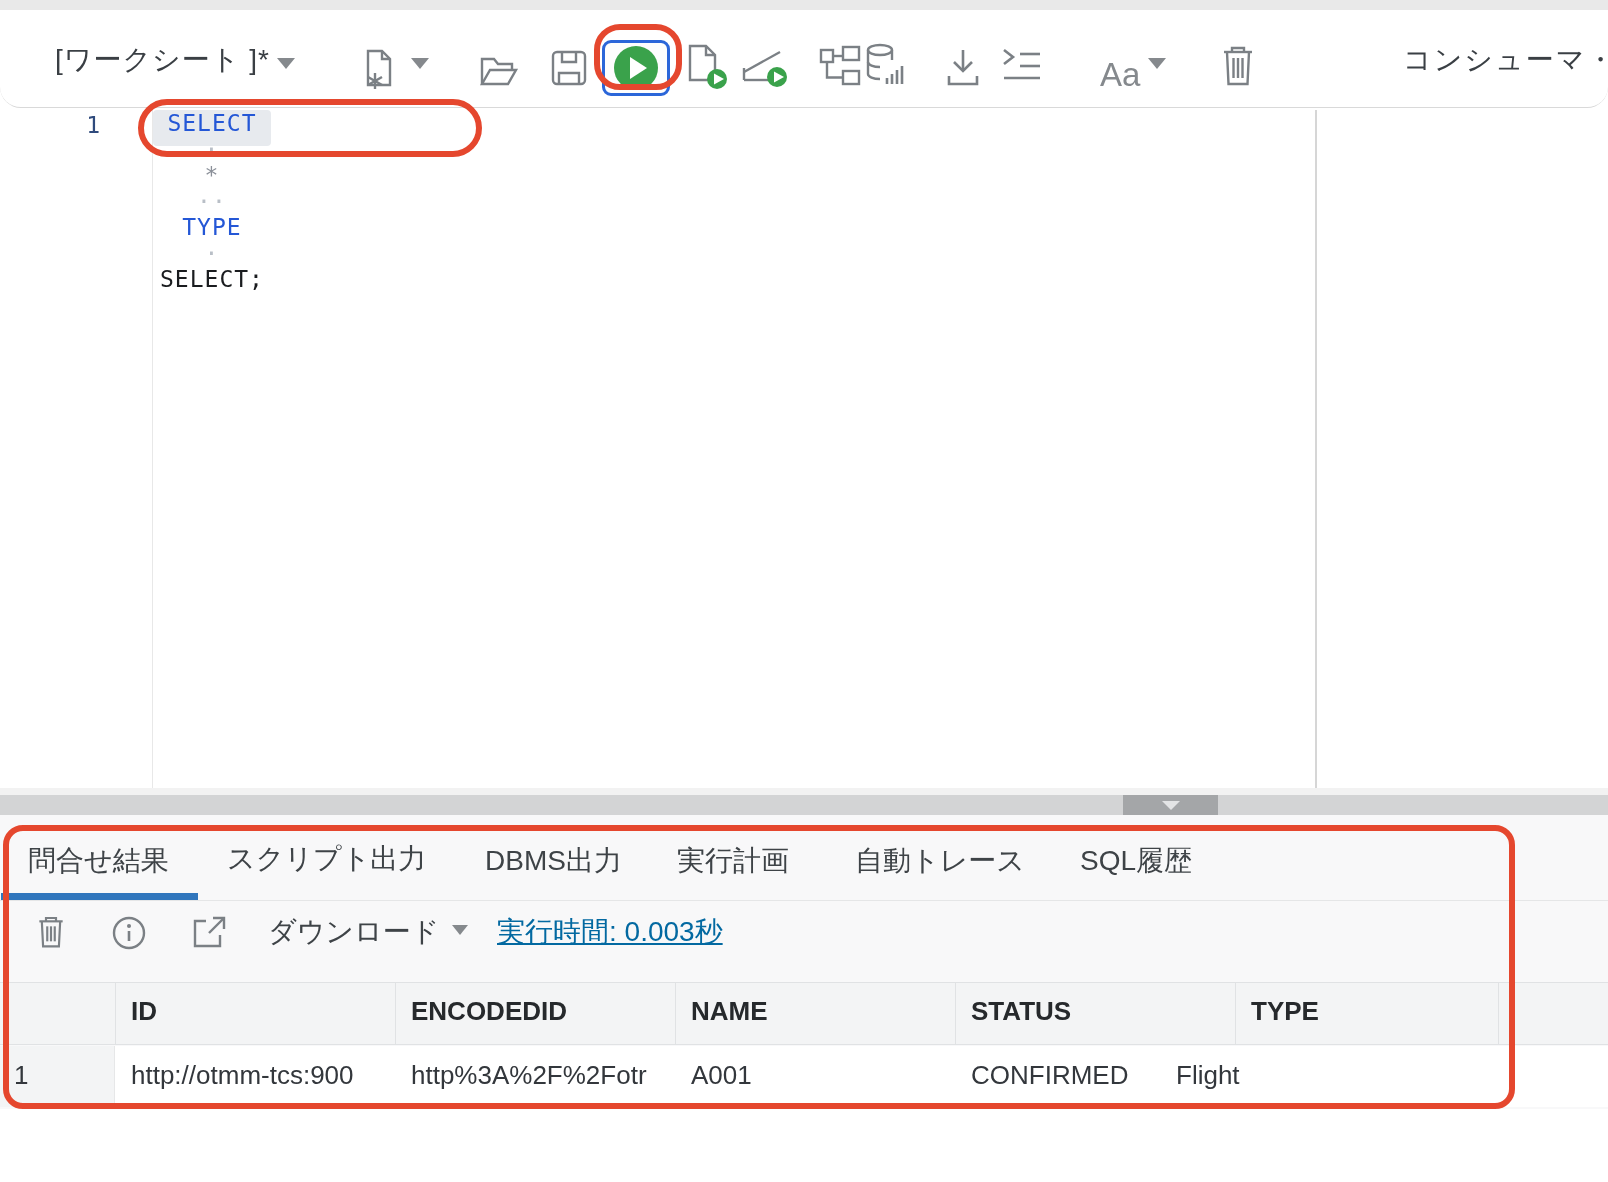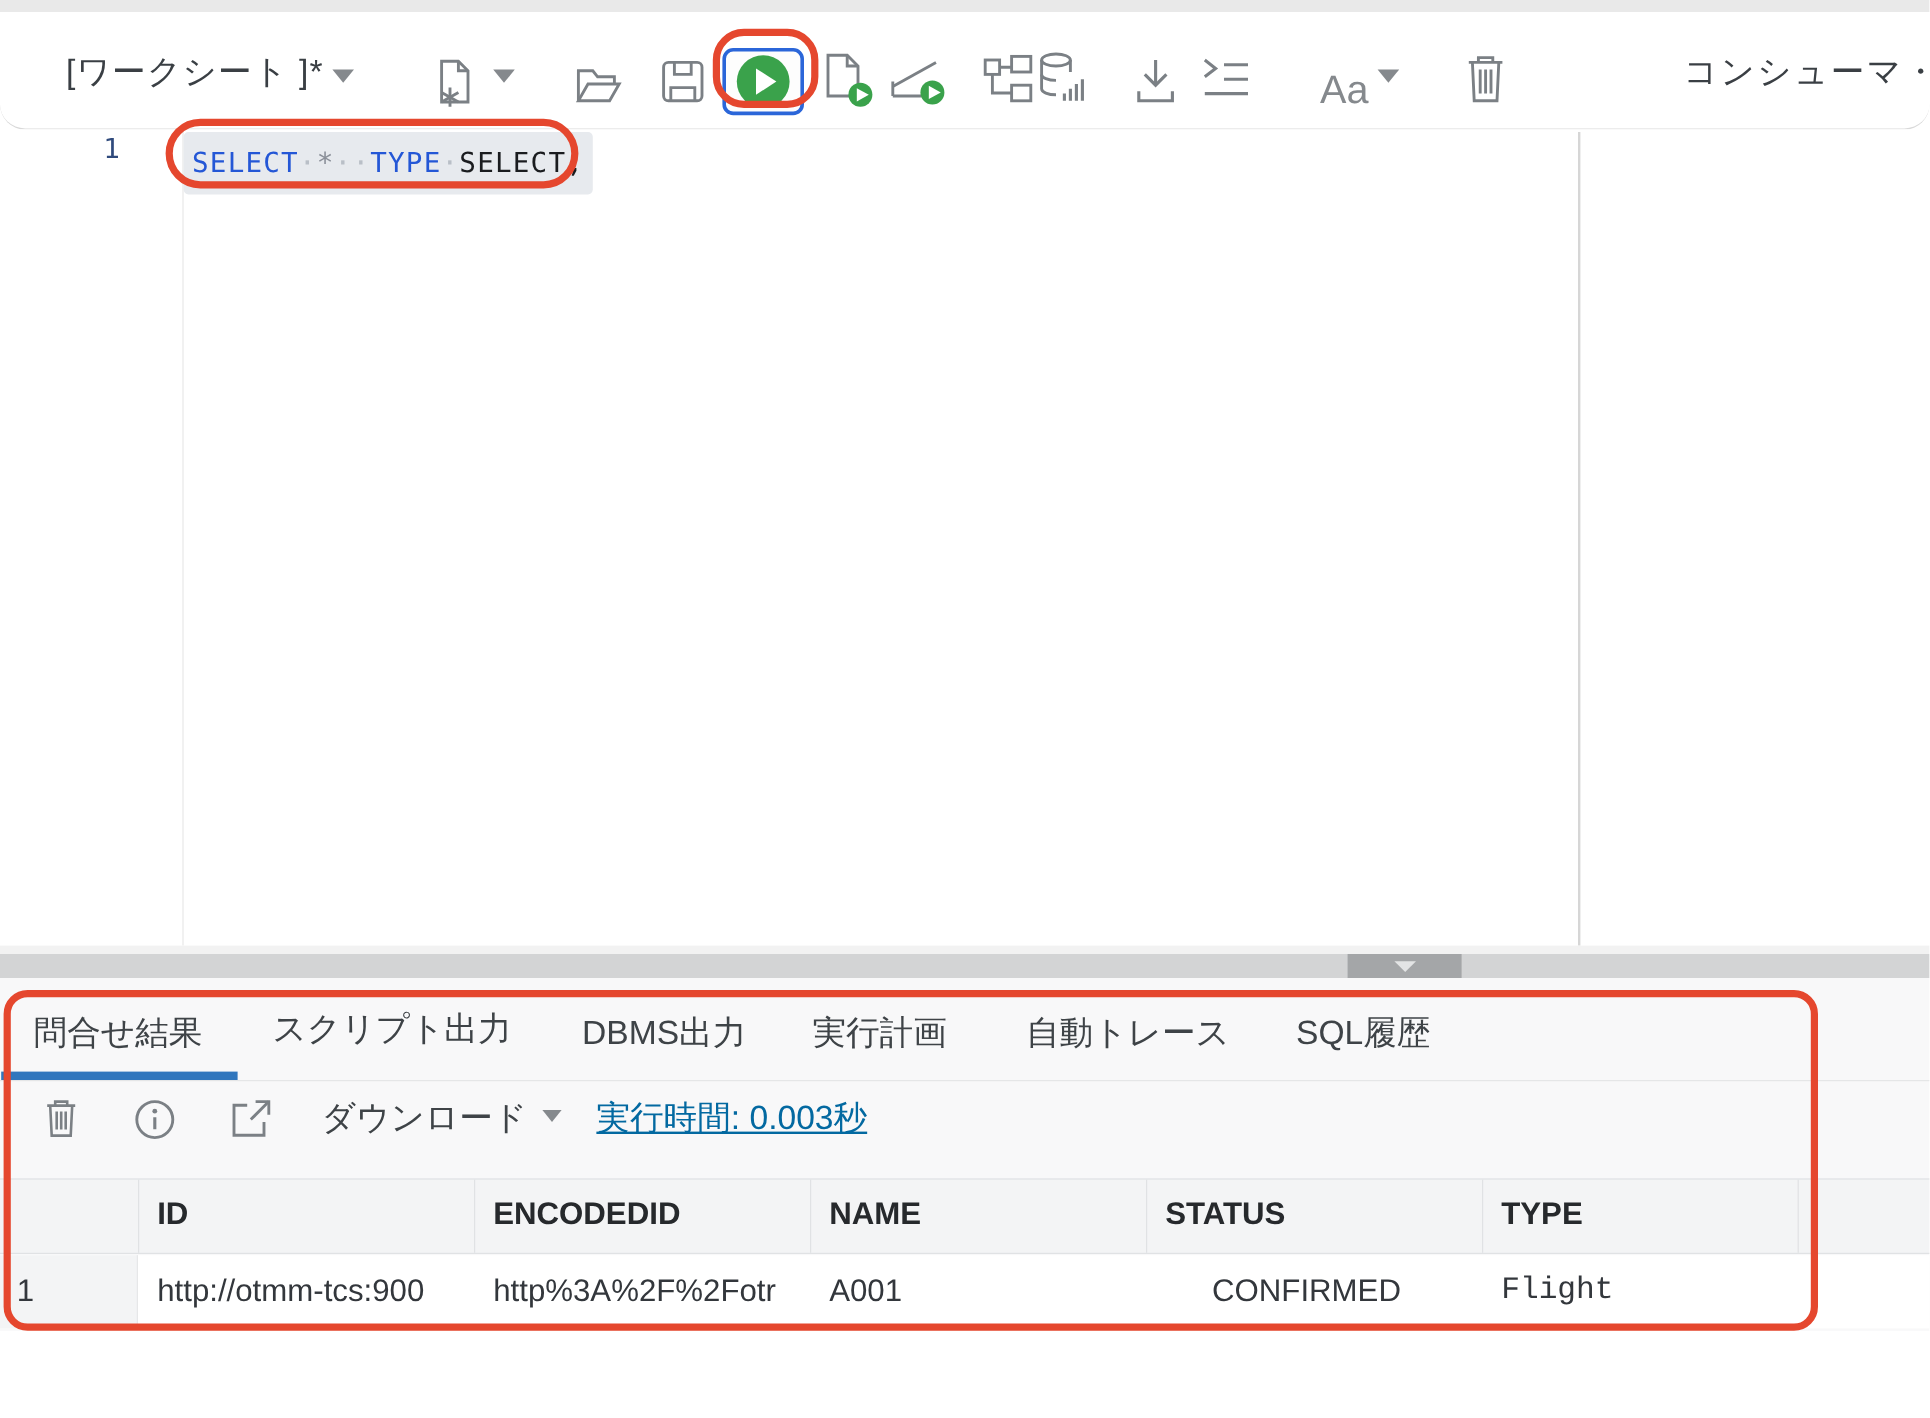--- a/index.html
+++ b/index.html
@@ -27,23 +27,23 @@
   .annot-run { left:594px; top:24px; width:88px; height:66px; border-radius:26px; }
   .annot-sql { left:138px; top:99px; width:344px; height:58px; border-radius:30px; }
   .annot-results { left:3px; top:825px; width:1512px; height:284px; border-radius:20px; }
 
   
   .editor { left:0; top:109px; width:1608px; height:679px; background:#fff; }
   .gutter-line { left:152px; top:109px; width:1px; height:679px; background:#e8e8e8; }
   .editor-divider { left:1315px; top:110px; width:2px; height:678px; background:#d6d6d6; }
   .line-no { left:52px; top:112px; width:48px; text-align:right; font-family:"DejaVu Sans Mono", monospace;
              font-size:23px; color:#2f4a7c; }
-  .sql-line { left:153px; top:110px; height:52px; background:#e7eaee; border-radius:4px;
+  .sql-line { left:153px; top:110px; height:36px; background:#e7eaee; border-radius:4px;
               display:flex; align-items:center; padding:0 7px; font-family:"DejaVu Sans Mono", monospace;
-              font-size:23px; letter-spacing:1px; white-space:pre; cursor:text; }
+              font-size:23px; letter-spacing:1px; white-space:pre; cursor:text;flex-direction:column; }
   .tok-kw { color:#2457d6; }
   .tok-ws { color:#b9bfc7; }
   .tok-star { color:#8b9099; }
   .tok-plain { color:#1a1c1f; }
 
   
   .split-strip { left:0; top:788px; width:1608px; height:7px; background:#f2f2f2; }
   .split-bar { left:0; top:795px; width:1608px; height:20px; background:#d3d4d5; }
   .split-handle { left:1123px; top:795px; width:95px; height:20px; background:#a4a6a8;
                   display:flex; align-items:center; justify-content:center; cursor:row-resize; }
@@ -279,18 +279,18 @@
 <div class="hdr-label" style="left:691px;">NAME</div>
 <div class="hdr-label" style="left:971px;">STATUS</div>
 <div class="hdr-label" style="left:1251px;">TYPE</div>
 
 <div class="abs grid-row"></div>
 <div class="abs rownum-cell"></div>
 <div class="cell-text" style="left:14px;">1</div>
 <div class="cell-text" style="left:131px; width:256px;">http://otmm-tcs:900</div>
 <div class="cell-text" style="left:411px; width:256px;">http%3A%2F%2Fotr</div>
 <div class="cell-text" style="left:691px; width:256px;">A001</div>
-<div class="cell-text" style="left:971px; width:256px;margin-left:39px;">CONFIRMED</div>
-<div class="cell-text" style="left:1251px; width:240px;font-family:Liberation Mono, monospace;">Flight</div>
+<div class="cell-text" style="left:971px; width:256px;">CONFIRMED</div>
+<div class="cell-text" style="left:1176px; width:240px;">Flight</div>
 
 <div class="abs annot annot-run"></div>
 <div class="abs annot annot-sql"></div>
 <div class="abs annot annot-results"></div>
 
 </body></html>

